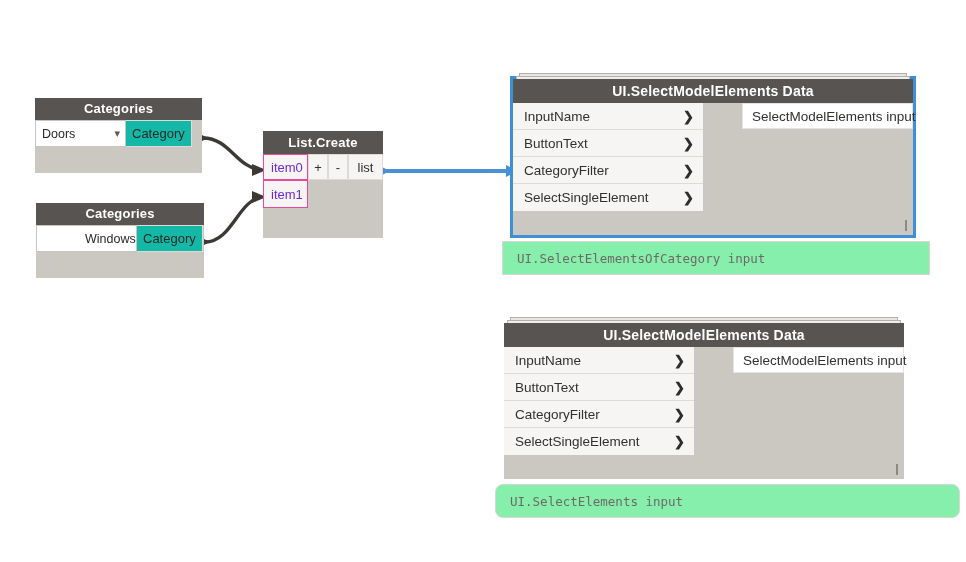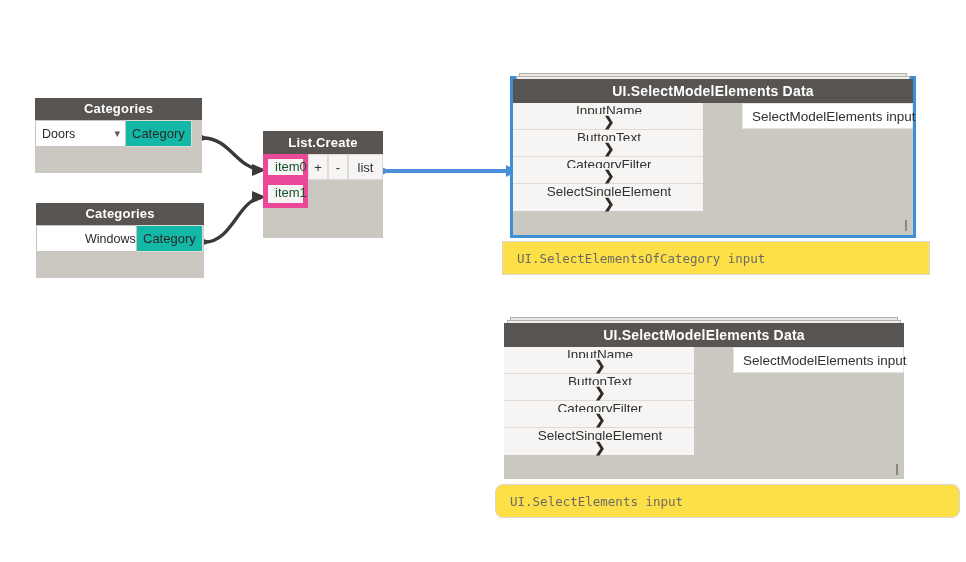--- a/index.html
+++ b/index.html
@@ -36,21 +36,20 @@
   }
   .node.selected { outline: 3px solid #3e90d6; outline-offset: 0px; }
 
   
   .port-row {
     background: #f6f5f3;
     color: #32302e;
     display: flex; align-items: center;
     border-bottom: 1px solid #dedbd7;
     position: relative;
-    flex-direction: column;
   }
   .port-row:last-child { border-bottom: none; }
   .port-label { flex: 1 1 auto; white-space: nowrap; overflow: hidden; }
   .chev {
     flex: 0 0 auto; display: inline-block;
     color: #2f2c2a; font-weight: bold;
   }
 
   
   .cat-node .node-header { font-size: 13px; line-height: 22px; height: 22px; }
@@ -66,23 +65,23 @@
     background: #14b8a6; border: 1px solid #dedbd7; border-left: none;
     display: flex; align-items: center; padding: 0 6px;
     font-size: 13px; color: #2b2927; white-space: nowrap;
   }
   .cat-filler { height: 26px; background: #cbc7c1; }
 
   
   .lc-node .node-header { font-size: 13px; line-height: 23px; height: 23px; }
   .lc-toprow { display: flex; align-items: stretch; height: 26px; }
   .lc-item {
-    background: #f6f5f3; border: 5px solid #ec4899;
-    display: flex; align-items: flex-start; padding: 0 7px;
-    font-size: 13px; color: #14532d; white-space: nowrap;
+    background: #f6f5f3; border: 1px solid #ec4899;
+    display: flex; align-items: center; padding: 0 7px;
+    font-size: 13px; color: #6d28d9; white-space: nowrap;
   }
   .lc-btn {
     background: #f6f5f3; border: 1px solid #dedbd7;
     display: flex; align-items: center; justify-content: center;
     font-size: 13px; color: #32302e; cursor: pointer;
   }
   .lc-out {
     background: #f6f5f3; border: 1px solid #dedbd7;
     display: flex; align-items: center; justify-content: center;
     font-size: 13px; color: #32302e;
@@ -101,21 +100,21 @@
     display: flex; align-items: center; padding: 0 9px;
     white-space: nowrap;
   }
   .sme-handle {
     position: absolute; width: 2px; height: 11px; background: #8d8881;
   }
 
   
   .caption {
     position: absolute;
-    background: #fde047; border: 1px solid #d9d7d4;
+    background: #86efac; border: 1px solid #d9d7d4;
     display: flex; align-items: center; padding: 16px 14px;
     font-family: "DejaVu Sans Mono", monospace;
     font-size: 12.5px; color: #6d6a66;
     white-space: nowrap;
   }
 </style>
 </head>
 <body>
 
 <div id="canvas">

